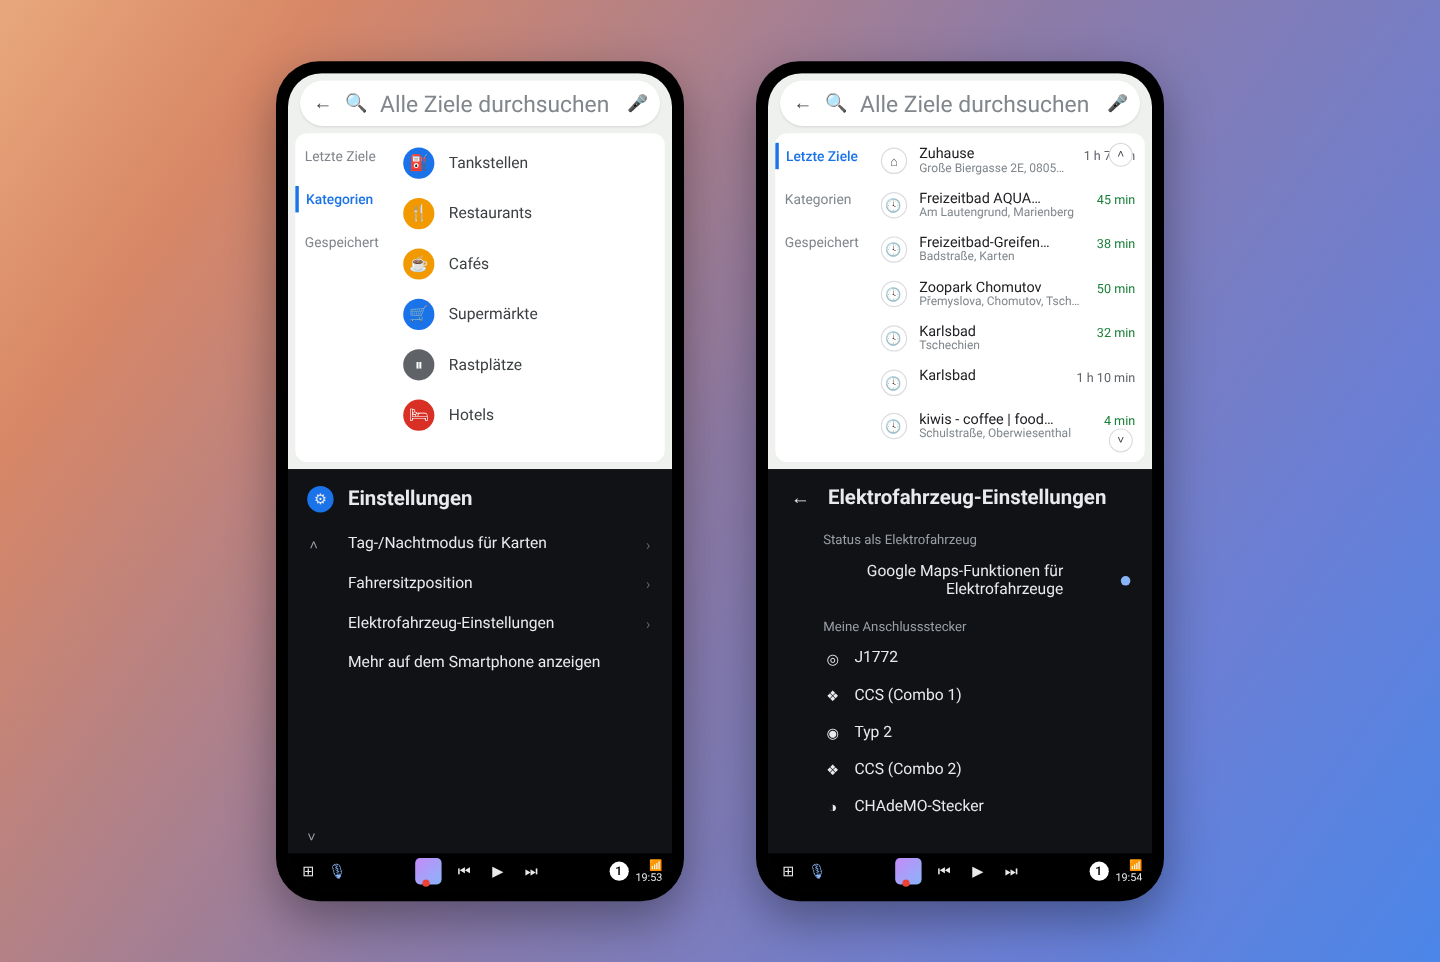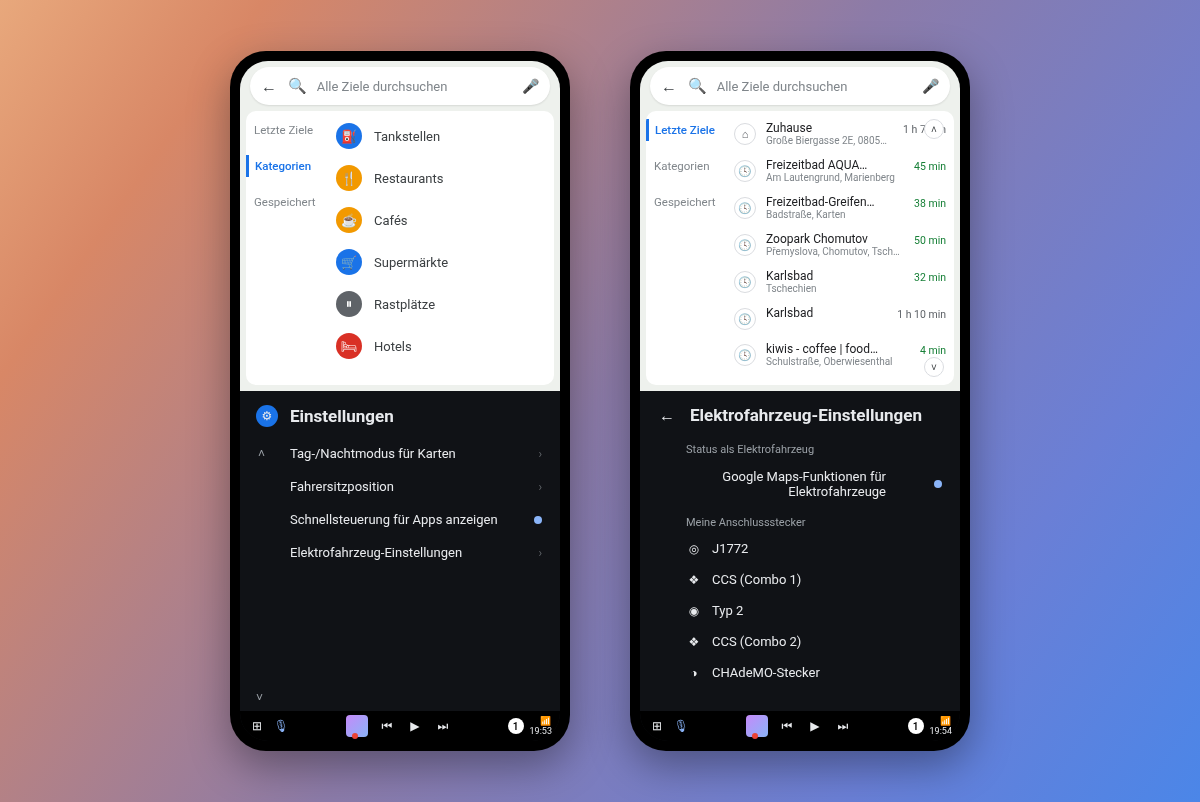--- a/index.html
+++ b/index.html
@@ -31,21 +31,21 @@
     position: relative;
   }
   .search-bar {
     background: #fff; border-radius: 22px; height: 38px;
     display: flex; align-items: center; gap: 10px;
     padding: 0 10px; margin: 0 4px 6px;
     box-shadow: 0 1px 2px rgba(0,0,0,.1);
   }
   .search-bar .back { width: 18px; text-align:center; color:#3c4043; cursor:pointer;}
   .search-bar .mag { color:#5f6368; font-size:15px;}
-  .search-bar .ph { flex:1; font-size:13px; color:#80868b; }
+  .search-bar .ph { flex:1; font-size:19px; color:#80868b; }
   .search-bar .mic { color:#3c4043; font-size:14px;}
   .top-body { flex:1; display:flex; background:#fff; border-radius:10px; overflow:hidden;}
   .side-tabs { width:84px; padding:8px 0 0 8px; display:flex; flex-direction:column; gap:14px;}
   .side-tab { font-size:11.5px; color:#80868b; padding:4px 0;}
   .side-tab.active { color:#1a73e8; font-weight:500; border-left:3px solid #1a73e8; padding-left:6px; margin-left:-8px;}
   .cat-list, .dest-list { flex:1; padding:4px 4px 4px 0; overflow:hidden;}
   .cat-item { display:flex; align-items:center; gap:12px; padding:8px 6px; }
   .cat-icon { width:26px; height:26px; border-radius:50%; display:flex; align-items:center; justify-content:center; font-size:13px; color:#fff;}
   .cat-label { font-size:13px; color:#3c4043;}
   .dest-item { display:flex; align-items:flex-start; gap:10px; padding:6px 4px;}
@@ -137,26 +137,25 @@
     <div class="row">
       <span class="chev">˄</span>
       <span>Tag-/Nachtmodus für Karten</span>
       <span class="rchev">›</span>
     </div>
     <div class="row">
       <span>Fahrersitzposition</span>
       <span class="rchev">›</span>
     </div>
     <div class="row">
-      <span>Schnellsteuerung für Apps anzeigen</span>
-      <span class="dot on"></span>
-    </div>
-    <div class="row">
       <span>Elektrofahrzeug-Einstellungen</span>
       <span class="rchev">›</span>
+    </div>
+    <div class="row">
+      <span>Mehr auf dem Smartphone anzeigen</span>
     </div>
     <div class="vline"></div>
     <span class="down-caret">˅</span>
   </div>
 
   <div class="navbar">
     <span class="nav-ico">⊞</span>
     <span class="nav-ico" style="color:#8ab4f8">🎙</span>
     <div class="track-ctl">
       <span class="album"></span>

